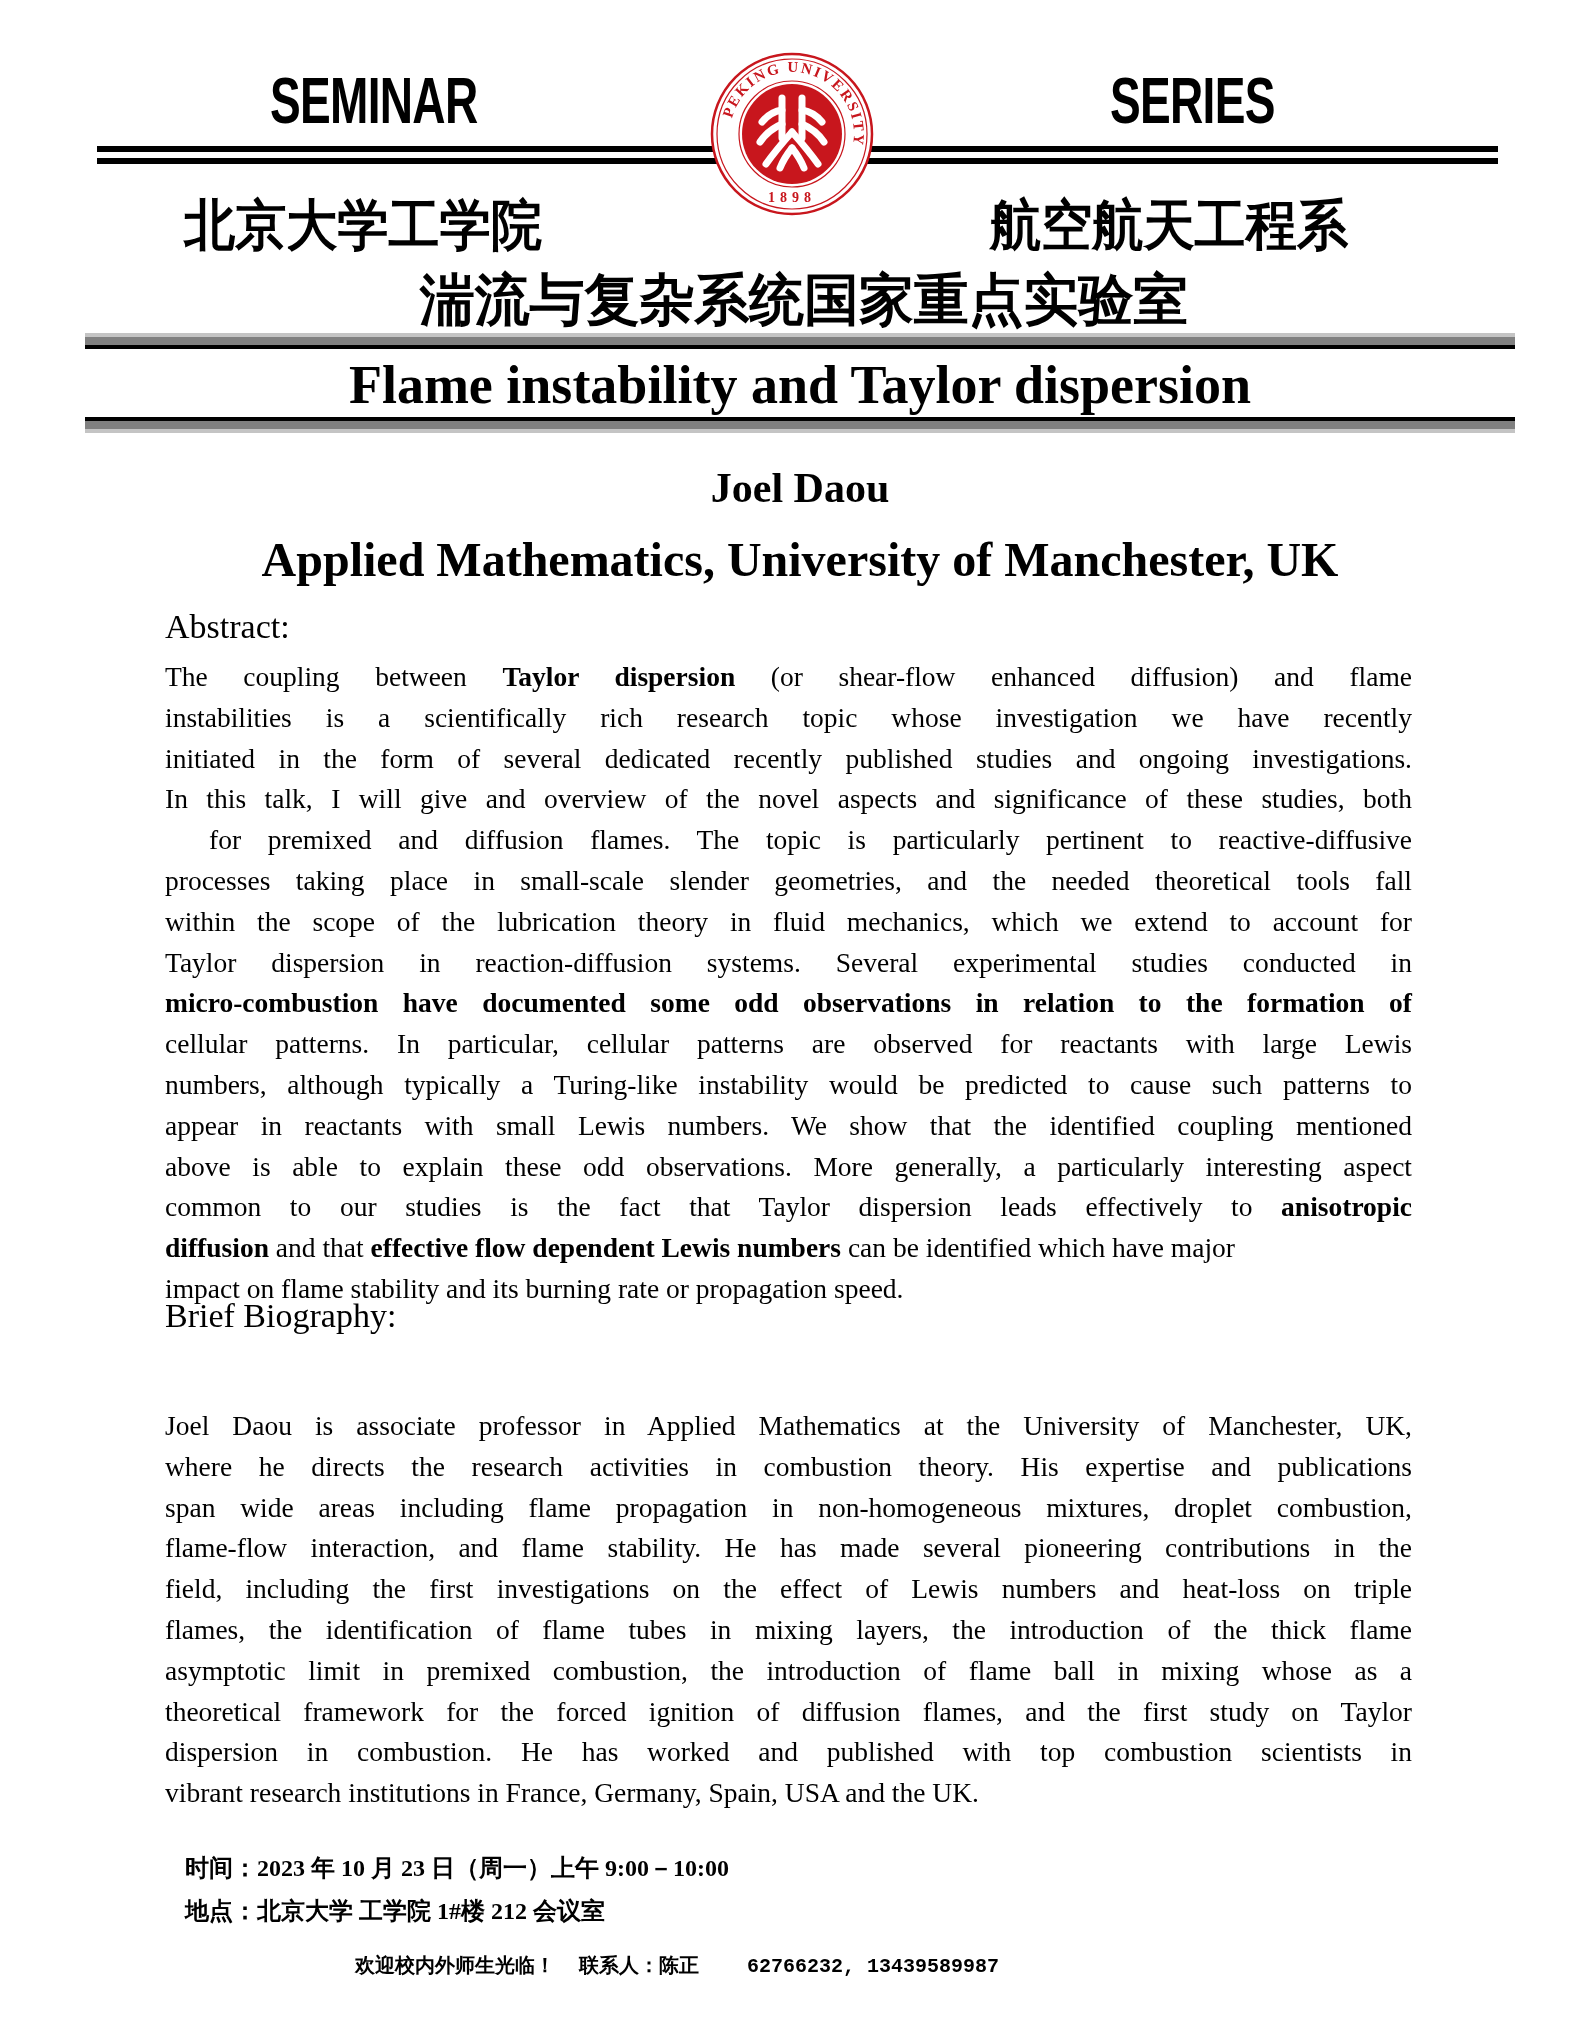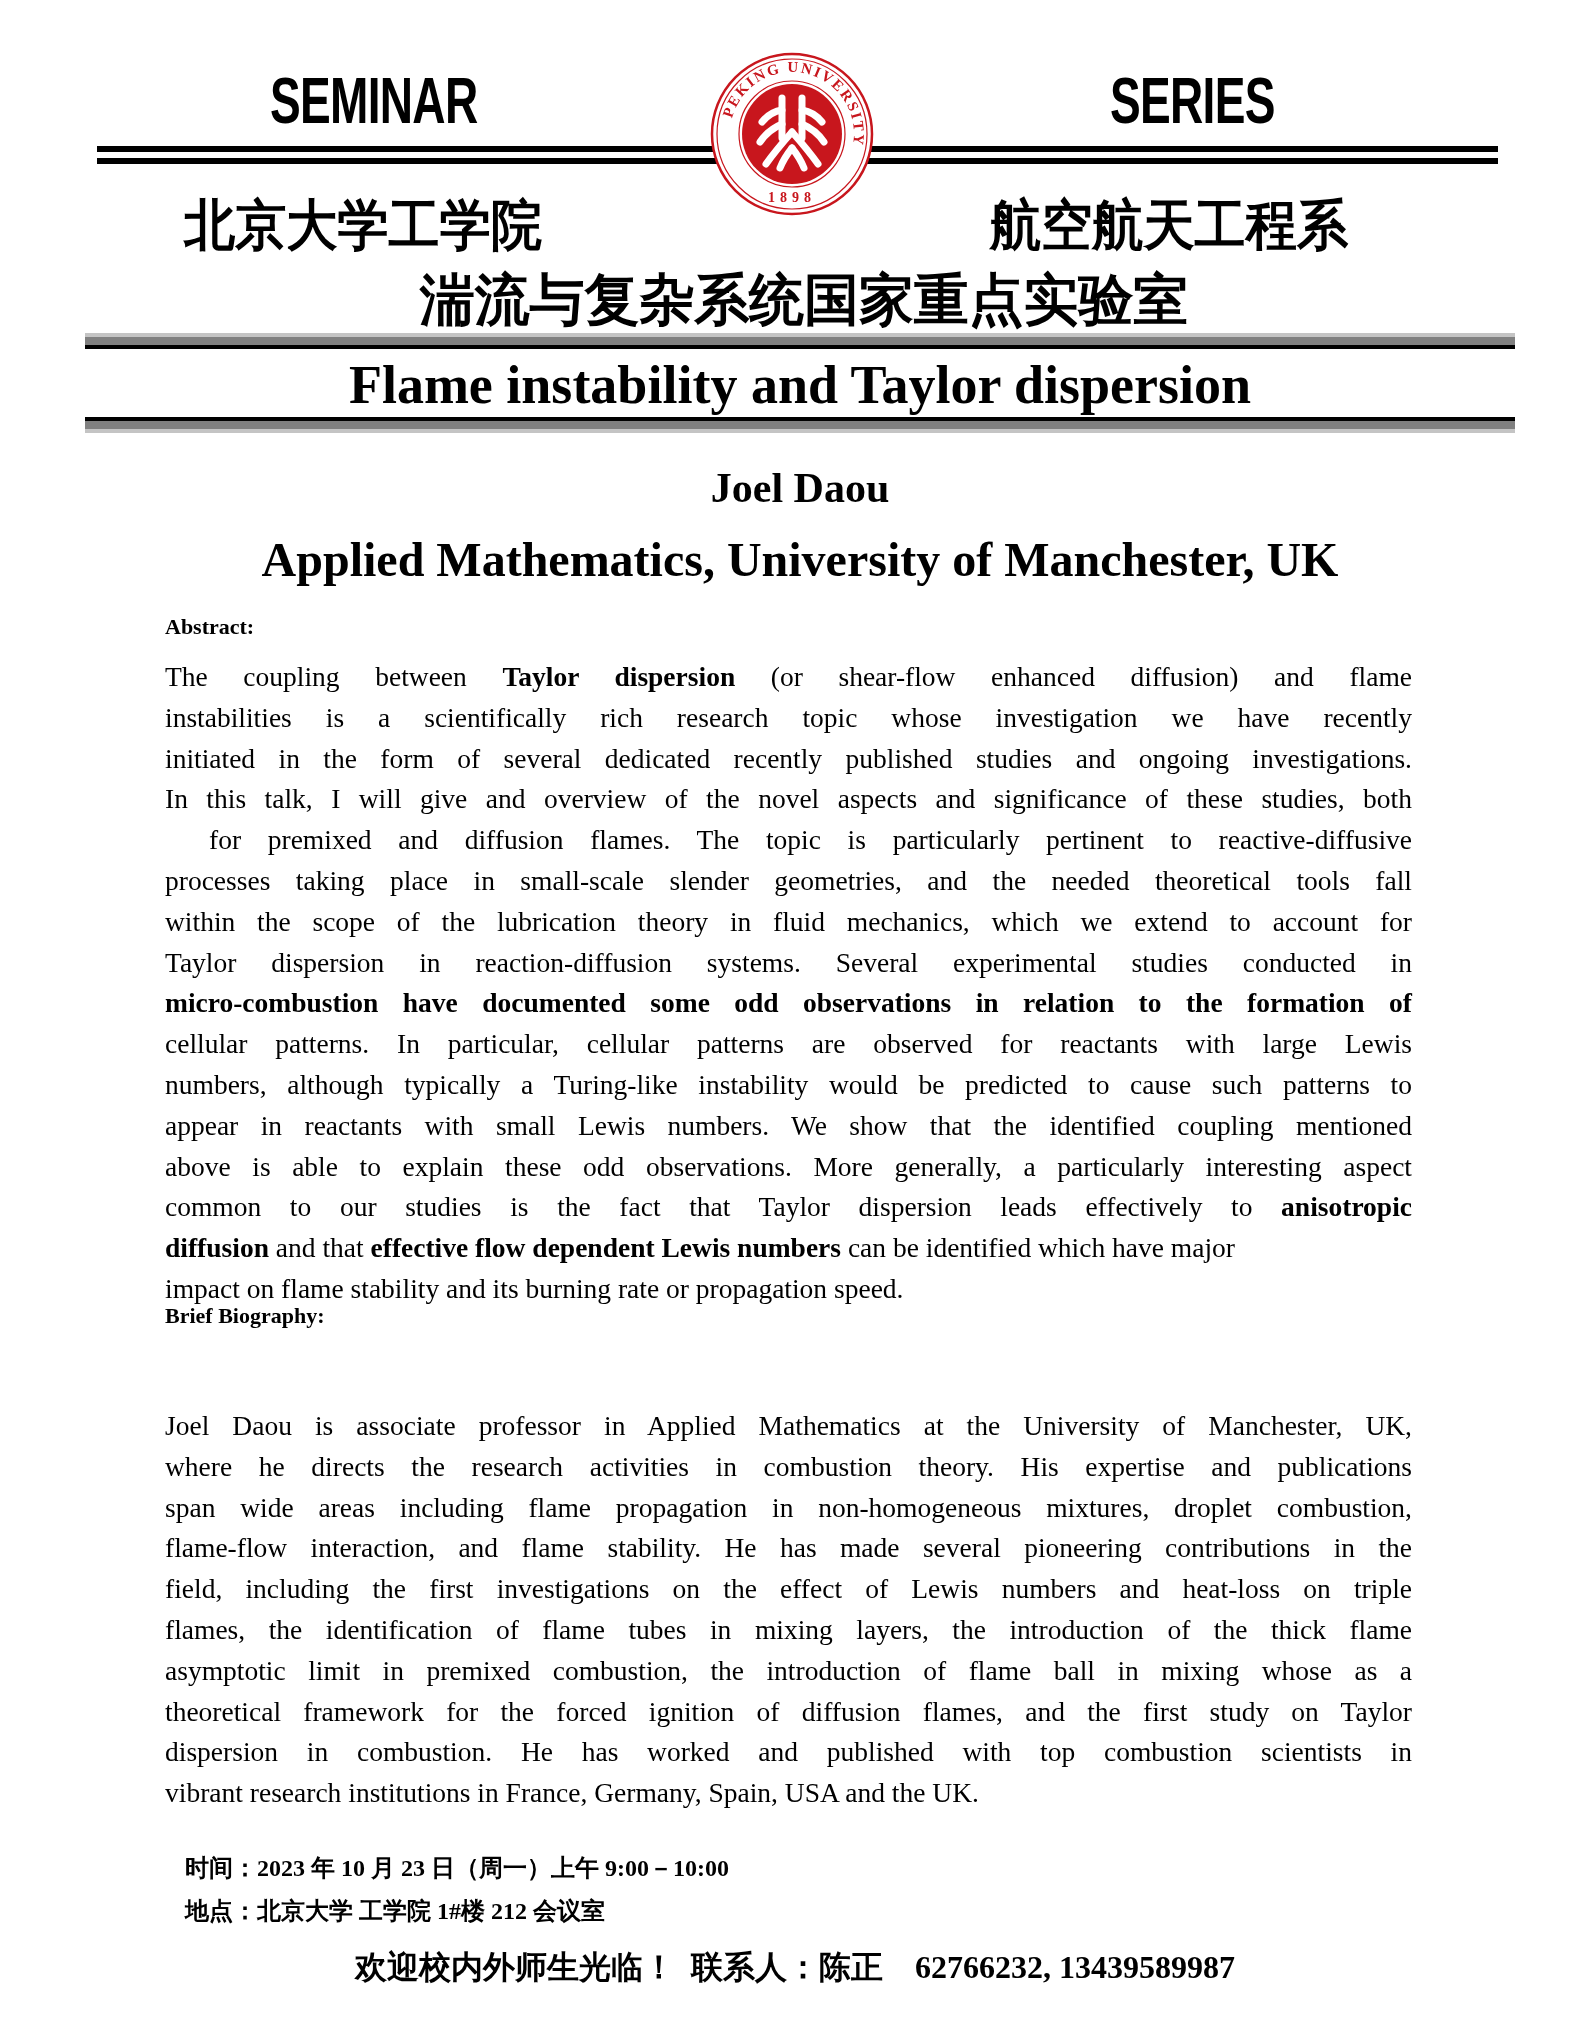--- a/index.html
+++ b/index.html
@@ -21,27 +21,27 @@
 
   
   .bar { position:absolute; left:85px; width:1430px; height:16px; }
   .bar-top { top:333px; background:linear-gradient(to bottom,#c4c4c4 0,#c4c4c4 4px,#808080 4px,#808080 12px,#000 12px,#000 16px); }
   .bar-bot { top:417px; background:linear-gradient(to bottom,#000 0,#000 4px,#808080 4px,#808080 12px,#c4c4c4 12px,#c4c4c4 16px); }
   .talk-title { position:absolute; top:354px; left:85px; width:1430px; text-align:center; font-weight:bold; font-size:54px; line-height:62px; white-space:nowrap; }
 
   .speaker { position:absolute; top:460px; left:85px; width:1430px; text-align:center; font-weight:bold; font-size:42px; line-height:56px; }
   .affil { position:absolute; top:532px; left:85px; width:1430px; text-align:center; font-weight:bold; font-size:48px; line-height:56px; white-space:nowrap; }
 
-  .section-label { position:absolute; left:165px; font-weight:bold; font-size:22px; line-height:44px; }
+  .section-label { position:absolute; left:165px; font-weight:normal; font-size:34px; line-height:44px; }
   .para { position:absolute; left:165px; width:1247px; font-size:27.5px; line-height:40.8px; }
   .para .ln { display:block; height:40.8px; text-align:justify; text-align-last:justify; white-space:nowrap; overflow:visible; }
   .para .ln.last { text-align-last:left; }
 
   .info { position:absolute; left:185px; font-weight:bold; font-size:24px; line-height:44px; white-space:nowrap; }
-  .contact { position:absolute; left:355px; font-weight:bold; font-size:32px; line-height:44px; white-space:nowrap; }
+  .contact { position:absolute; left:355px; font-weight:bold; font-size:20px; line-height:44px; white-space:nowrap;font-family:Liberation Mono, monospace; }
 </style>
 </head>
 <body>
 
 <div class="banner-word seminar">SEMINAR</div>
 <div class="banner-word series">SERIES</div>
 
 <div class="dbl-line" style="left:97px; top:146px; width:625px;"></div>
 <div class="dbl-line" style="left:97px; top:158px; width:625px;"></div>
 <div class="dbl-line" style="left:862px; top:146px; width:636px;"></div>

